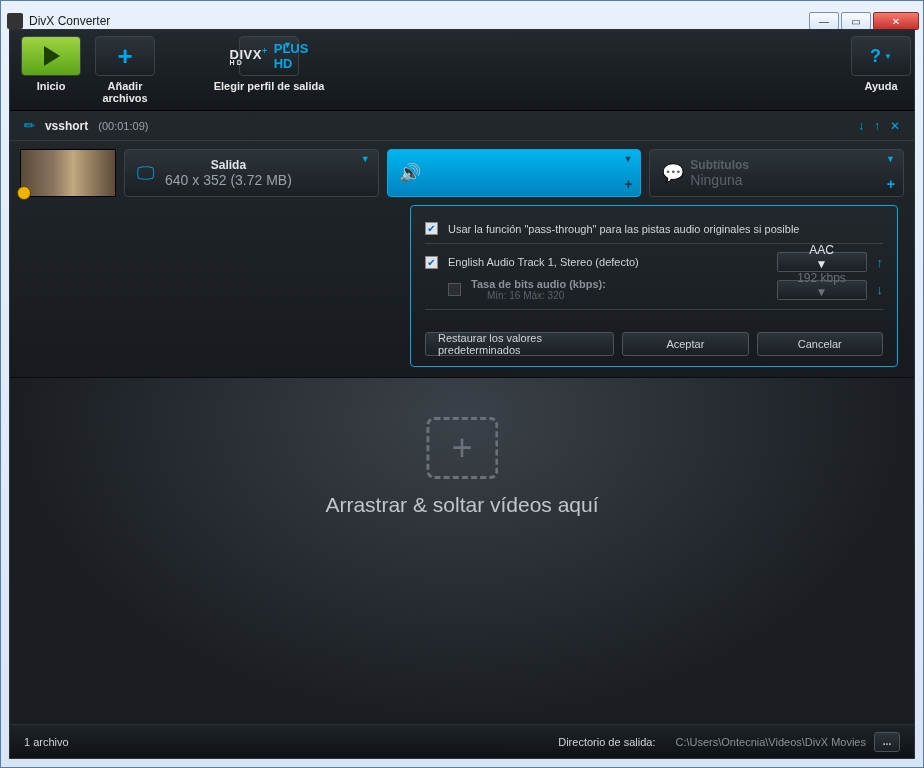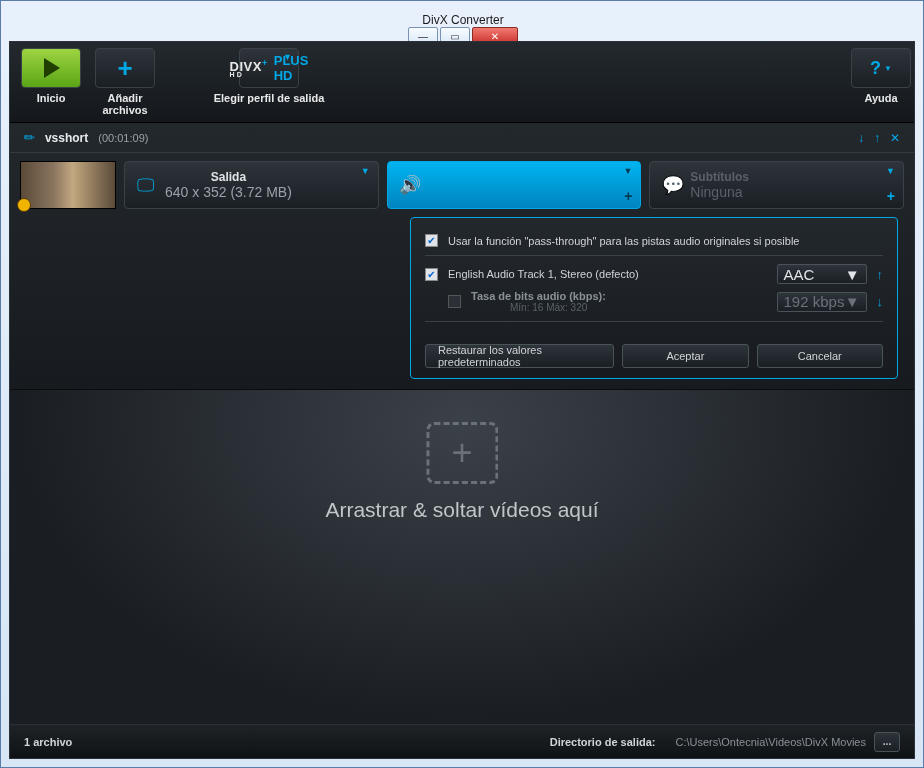--- a/index.html
+++ b/index.html
@@ -1,20 +1,20 @@
 <!DOCTYPE html>
 <html><head>
 <meta charset="utf-8">
 <style>
 * { margin: 0; padding: 0; box-sizing: border-box; font-family: "Segoe UI", Tahoma, sans-serif; }
 body { width: 924px; height: 768px; overflow: hidden; background: #fff; }
 
 
 .window { width: 924px; height: 768px; background: linear-gradient(#e8f1fb,#d7e5f5); border: 1px solid #5a7ca8; display: flex; flex-direction: column; }
-.titlebar { height: 40px; display: flex; align-items: center; padding: 12px 4px 0 6px; flex-direction: column; }
+.titlebar { height: 28px; display: flex; align-items: center; padding: 12px 4px 0 6px; }
 .titlebar .app-icon { width: 16px; height: 16px; background: #333; margin-right: 6px; border-radius: 2px; }
 .titlebar .title { font-size: 12px; color: #1a1a1a; flex: 1; }
 .win-btns { display: flex; gap: 2px; }
 .win-btn { width: 30px; height: 18px; border: 1px solid #7a93b5; border-radius: 2px; background: linear-gradient(#f7fbff,#dbe9f9); display: flex; align-items: center; justify-content: center; font-size: 10px; color: #333; }
 .win-btn.close { width: 46px; background: linear-gradient(#f07a70,#c9302c); color: #fff; border-color: #8a2b26; }
 
 
 .app { flex: 1; margin: 0 8px 8px; background: #0a0e12; border: 1px solid #2a3138; display: flex; flex-direction: column; }
 
 
@@ -66,38 +66,38 @@
 .panel.muted .panel-title, .panel.muted .panel-sub { color: #5a6168; }
 .panel .caret-corner { top: 4px; right: 8px; }
 .panel .add-corner { position: absolute; bottom: 4px; right: 8px; color: #00a8e6; font-size: 14px; font-weight: bold; }
 
 
 .audio-popup { margin: 0 10px 10px 400px; background: linear-gradient(#23282d,#171b1f); border: 1px solid #00a8e6; border-radius: 4px; padding: 10px 14px; width: 488px; color: #d0d4d8; font-size: 11px; }
 .au-row { display: flex; align-items: center; padding: 6px 0; gap: 10px; }
 .au-sep { border-bottom: 1px solid #3a4148; margin: 2px 0; }
 .chk { width: 13px; height: 13px; background: #e0e4e8; border: 1px solid #888; display: inline-flex; align-items: center; justify-content: center; font-size: 10px; color: #0066cc; }
 .chk.empty { background: #2a3036; border-color: #555; }
-.sel { width: 90px; height: 20px; background: linear-gradient(#2d343a,#1a1f24); border: 1px solid #4a525a; color: #e0e4e8; font-size: 15px; padding: 0 6px; display: flex; align-items: center; justify-content: space-between; border-radius: 2px; }
+.sel { width: 90px; height: 20px; background: linear-gradient(#2d343a,#1a1f24); border: 1px solid #4a525a; color: #e0e4e8; font-size: 12px; padding: 0 6px; display: flex; align-items: center; justify-content: flex-end; border-radius: 2px; flex-direction: column; }
 .arrow-btn { color: #00a8e6; font-size: 13px; }
 .au-label2 { color: #8a9198; font-size: 11px; font-weight: bold; }
-.au-sub { color: #5a6168; font-size: 10px; margin-left: 39px; }
+.au-sub { color: #5a6168; font-size: 10px; margin-left: 16px; }
 .btn-row { display: flex; gap: 8px; margin-top: 22px; }
 .btn { height: 24px; background: linear-gradient(#2d343a,#1a1f24); border: 1px solid #4a525a; border-radius: 3px; color: #d0d4d8; font-size: 11px; display: flex; align-items: center; justify-content: center; padding: 0 12px; }
 .btn-row .btn:first-child { flex: 1.3; }
 .btn-row .btn:nth-child(2), .btn-row .btn:nth-child(3) { flex: 0.8; }
 
 
 .dropzone { position: absolute; left: 50%; top: 58%; transform: translate(-50%,-50%); text-align: center; color: #7a8188; }
 .dz-box { width: 72px; height: 62px; border: 3px dashed #6a7178; border-radius: 8px; margin: 0 auto 14px; display: flex; align-items: center; justify-content: center; font-size: 36px; color: #6a7178; }
 .dz-text { font-size: 21px; color: #c0c5ca; }
 
 
 .status { height: 34px; background: linear-gradient(#1e2327,#0f1215); border-top: 1px solid #2a3036; display: flex; align-items: center; padding: 0 14px; color: #d0d4d8; font-size: 11px; }
 .status .spacer { flex: 1; }
-.status-label { font-weight: bold; }
+.status-label { font-weight: normal; }
 .status-path { color: #8a9198; margin-left: 20px; }
 .browse { width: 26px; height: 20px; background: linear-gradient(#2d343a,#1a1f24); border: 1px solid #4a525a; border-radius: 3px; margin-left: 8px; display: flex; align-items: center; justify-content: center; color: #c0c5ca; font-size: 10px; font-weight: bold; }
 </style>
 </head>
 <body>
 
 <div class="window">
   <div class="titlebar">
     <div class="app-icon"></div>
     <div class="title">DivX Converter</div>

